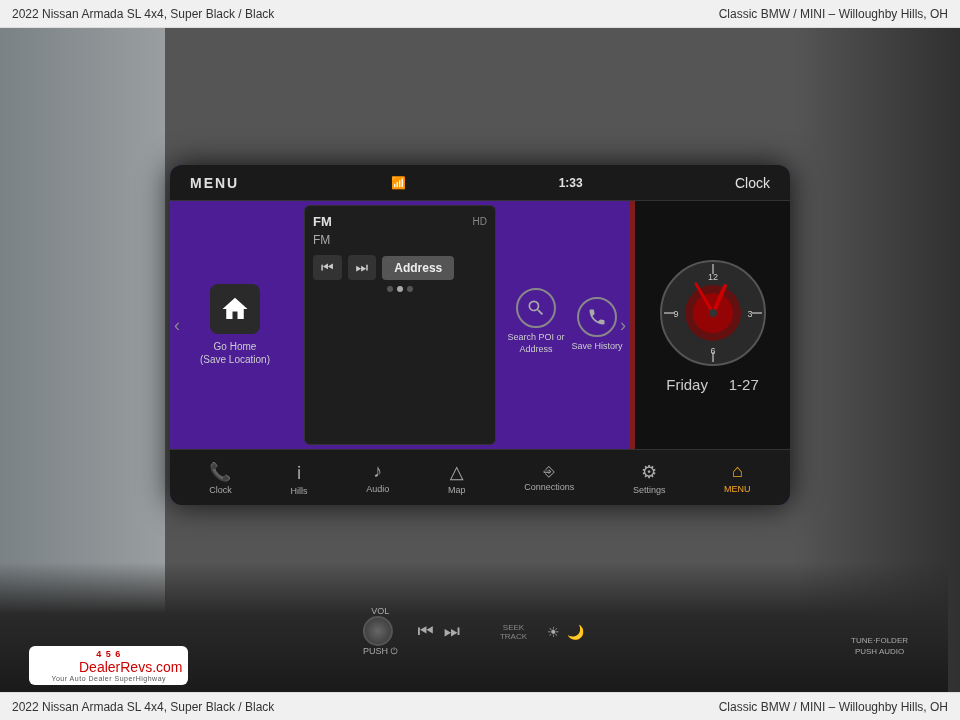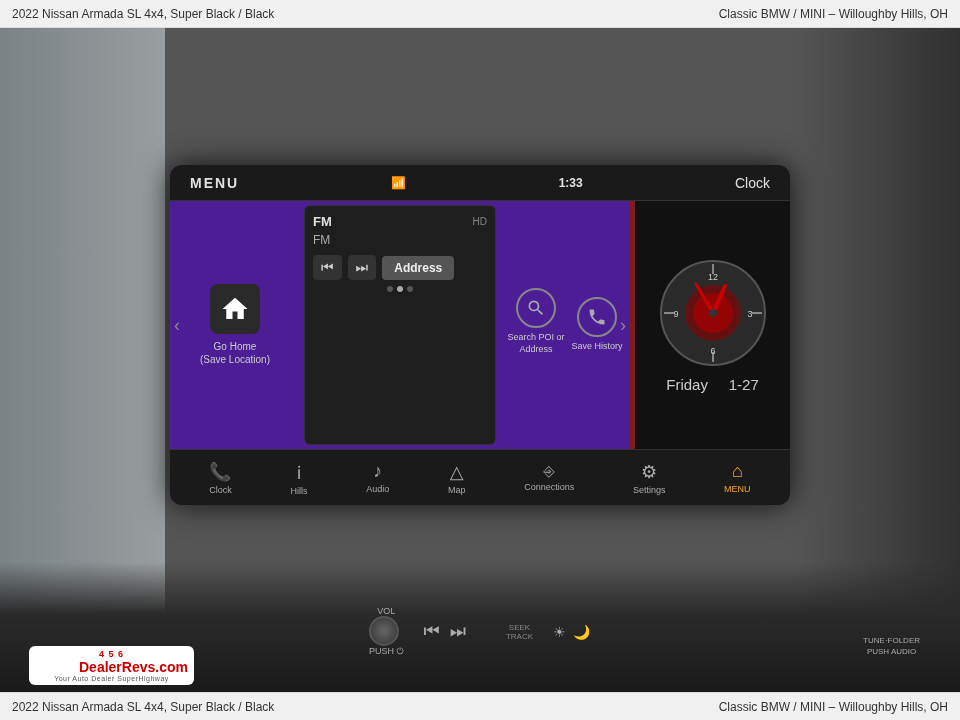--- a/index.html
+++ b/index.html
@@ -351,21 +351,21 @@
 
     .watermark-logo .logo-top {
       font-size: 9px;
       font-weight: bold;
       color: #c00;
       letter-spacing: 1px;
     }
 
     .watermark-logo .logo-main {
       font-size: 14px;
-      font-weight: bold;
+      font-weight: normal;
       color: #c00;
       margin-left: 44px;
     }
 
     .watermark-logo .logo-sub {
       font-size: 7px;
       color: #555;
       letter-spacing: 0.5px;
     }
 
@@ -389,21 +389,21 @@
     .bg-center {
       position: absolute;
       top: 28px; left: 165px; right: 165px; bottom: 28px;
       background: #555;
     }
 
     
     .car-controls-bottom {
       position: absolute;
       bottom: 28px;
-      left: 0; right: 0;
+      left: 0; right: 12px;
       height: 130px;
       background: linear-gradient(to top, #1a1a1a 0%, #2a2a2a 60%, transparent 100%);
     }
 
     .controls-row {
       position: absolute;
       bottom: 35px;
       left: 50%;
       transform: translateX(-50%);
       display: flex;

